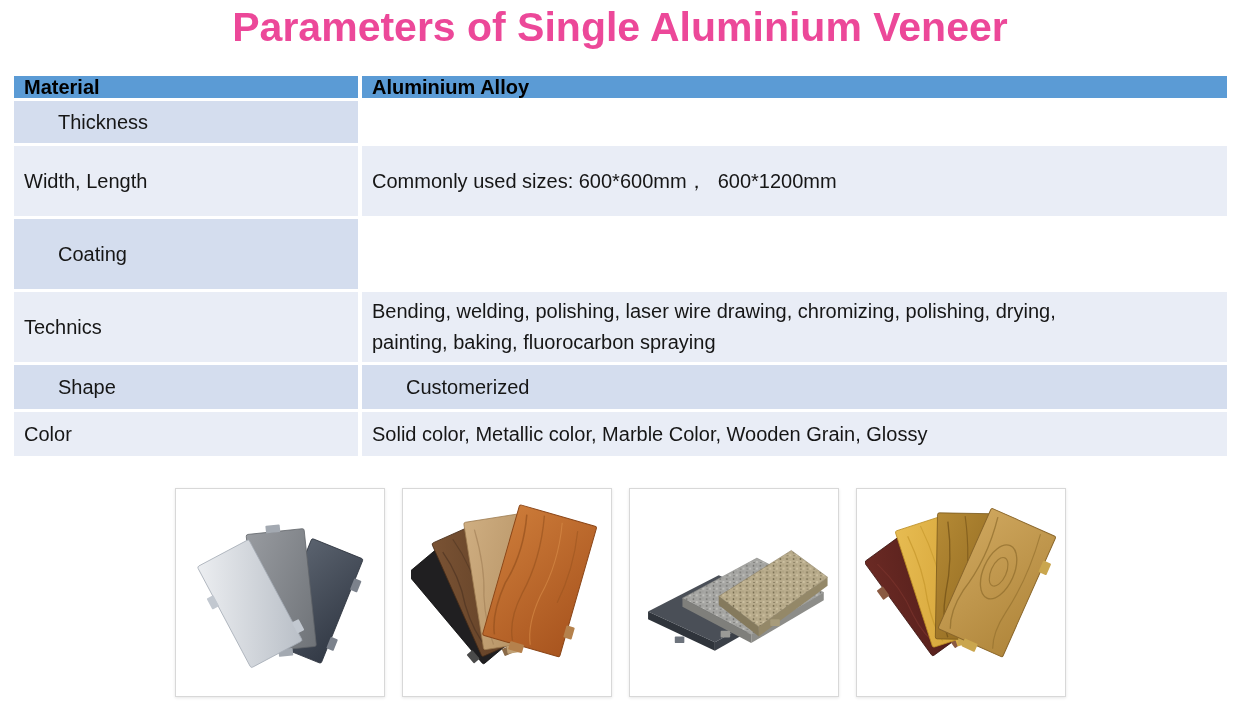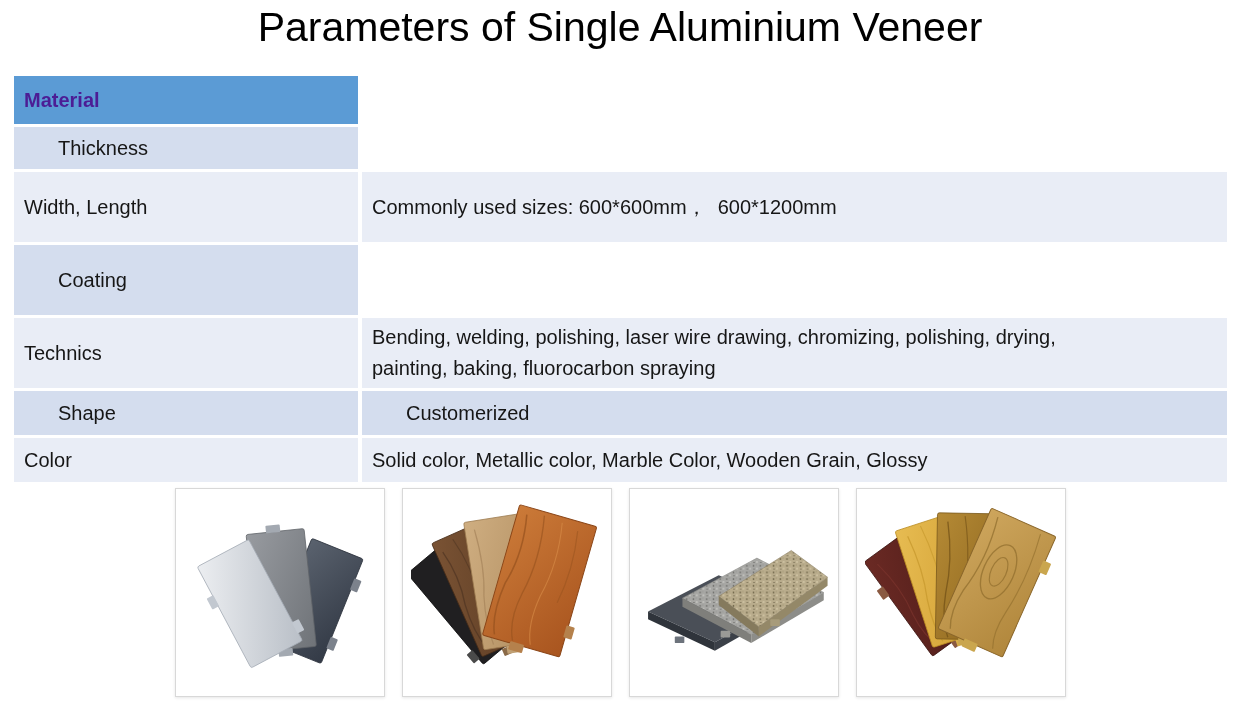--- a/index.html
+++ b/index.html
@@ -13,42 +13,42 @@
   html,body{margin:0;padding:0;}
   body{
     width:1240px;height:701px;position:relative;overflow:hidden;
     background:#ffffff;
     font-family:"Liberation Sans", sans-serif;
     color:var(--text);
   }
   .title{
     position:absolute;top:4px;left:0;width:100%;
     text-align:center;
-    font-size:41px;font-weight:400;color:#000000;
+    font-size:41px;font-weight:700;color:#ec4899;
     letter-spacing:0px;
   }
   .spec-table{
     position:absolute;left:14px;top:76px;width:1213px;
   }
   .t-row{
     display:grid;
     grid-template-columns:344px 865px;
     column-gap:4px;
     margin-bottom:3px;
   }
   .t-cell{
     display:flex;flex-direction:column;justify-content:center;
     padding-left:10px;padding-right:8px;
     font-size:20px;line-height:31px;
     white-space:pre-wrap;
   }
   .t-row.header .t-cell{
     background:var(--blue);
-    color:#4c1d95;font-weight:bold;
-    height:48px;
+    color:#000000;font-weight:bold;
+    height:22px;
   }
   .t-row.band-a .t-cell{background:var(--band-a);padding-left:44px;}
   .t-row.band-b .t-cell{background:var(--band-b);}
   .h-s .t-cell{height:42px;}
   .h-d .t-cell{height:70px;}
   .h-t .t-cell{height:44px;}
   .cards{
     position:absolute;left:0;top:488px;width:100%;
     display:flex;justify-content:center;gap:17px;
   }
@@ -62,20 +62,21 @@
   .card svg{width:100%;height:100%;display:block;}
 </style>
 </head>
 <body>
 
 <div class="title">Parameters of Single Aluminium Veneer</div>
 
 <div class="spec-table">
   <div class="t-row header">
     <div class="t-cell">Material</div>
+    <div class="t-cell">Aluminium Alloy</div>
   </div>
 
   <div class="t-row band-a h-s">
     <div class="t-cell">Thickness</div>
   </div>
 
   <div class="t-row band-b h-d">
     <div class="t-cell">Width, Length</div>
     <div class="t-cell">
       <span>Commonly used sizes: 600*600mm，  600*1200mm</span>

